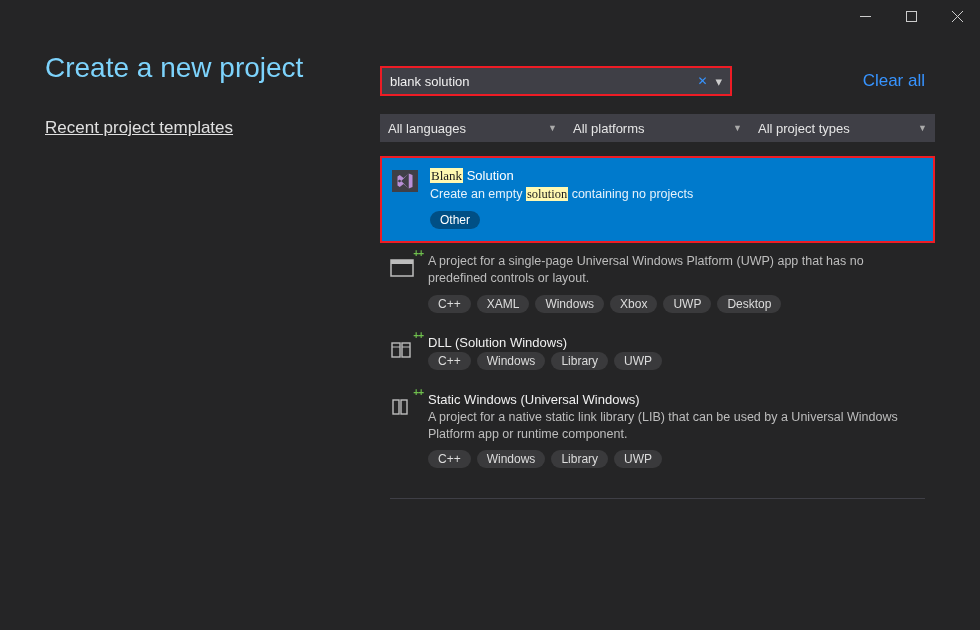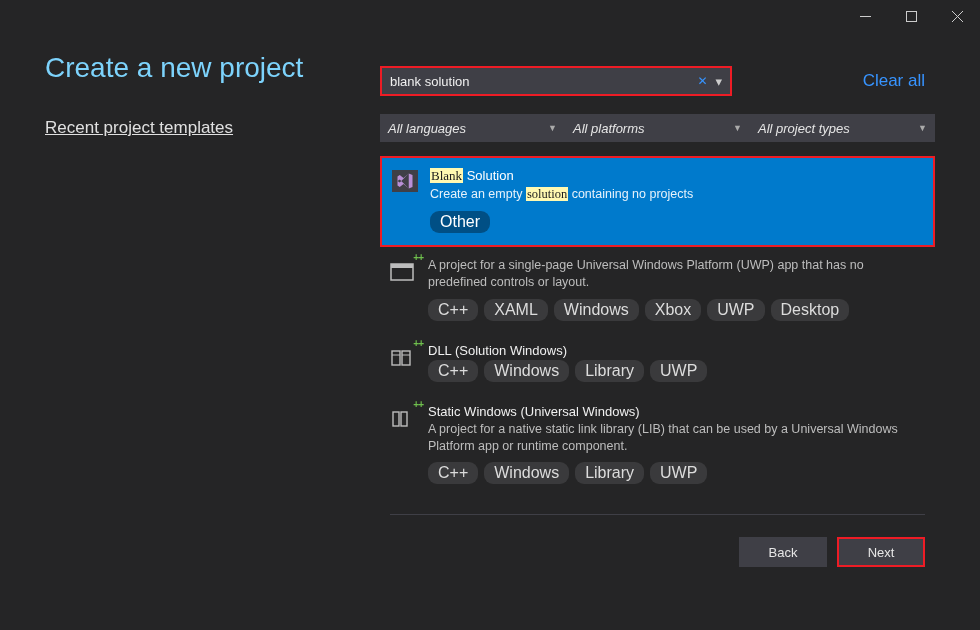--- a/index.html
+++ b/index.html
@@ -86,21 +86,20 @@
     .clear-all {
       color: #3794ff;
       margin-left: auto;
       padding-right: 10px;
       font-size: 17px;
     }
     .filters-row {
       display: flex;
       gap: 0;
       margin-top: 18px;
-      font-style: italic;
     }
     .dropdown {
       flex: 1;
       height: 28px;
       background: #3f3f46;
       display: flex;
       align-items: center;
       justify-content: space-between;
       padding: 0 8px;
       color: #e6e6e6;
@@ -140,21 +139,21 @@
       margin-bottom: 8px;
     }
     .result-item.selected .result-title { color: #fff; }
     .result-item.selected .result-desc { color: #e6f2fb; }
     .hl { background: #fff9b1; color: #1b1b1b; padding: 0 1px; font-family: Liberation Serif, serif; }
     .result-item.selected .hl { background: #fff9b1; color: #1b1b1b; }
     .tags { display: flex; gap: 6px; flex-wrap: wrap; }
     .tag {
       background: #3a3a3c;
       color: #dcdcdc;
-      font-size: 16px;
+      font-size: 12px;
       padding: 2px 10px;
       border-radius: 9px;
     }
     .result-item.selected .tag {
       background: rgba(0,0,0,0.35);
       color: #fff;
     }
     .divider {
       border: none;
       border-top: 1px solid #3f3f46;
@@ -319,19 +318,15 @@
             <span class="tag">Library</span>
             <span class="tag">UWP</span>
           </div>
         </div>
       </div>
 
     </div>
 
     <hr class="divider">
 
-    <div class="footer-buttons">
-      <div class="btn">Back</div>
-      <div class="btn next">Next</div>
-    </div>
 
   </div>
 </div>
 
 </body></html>

